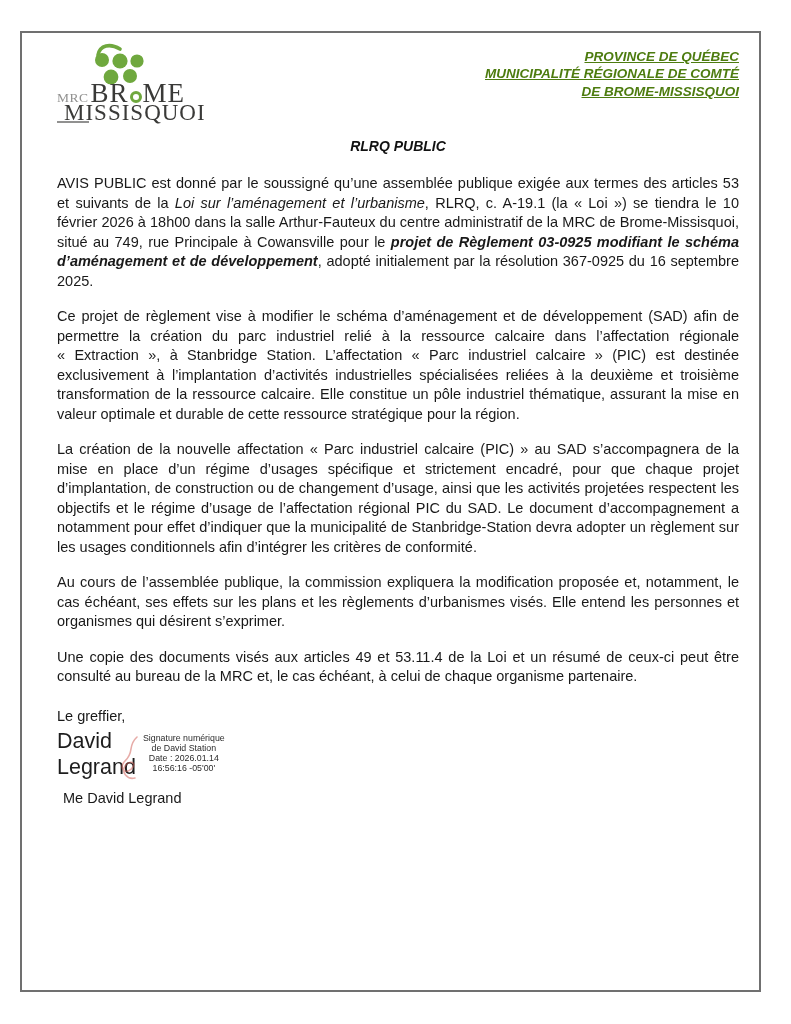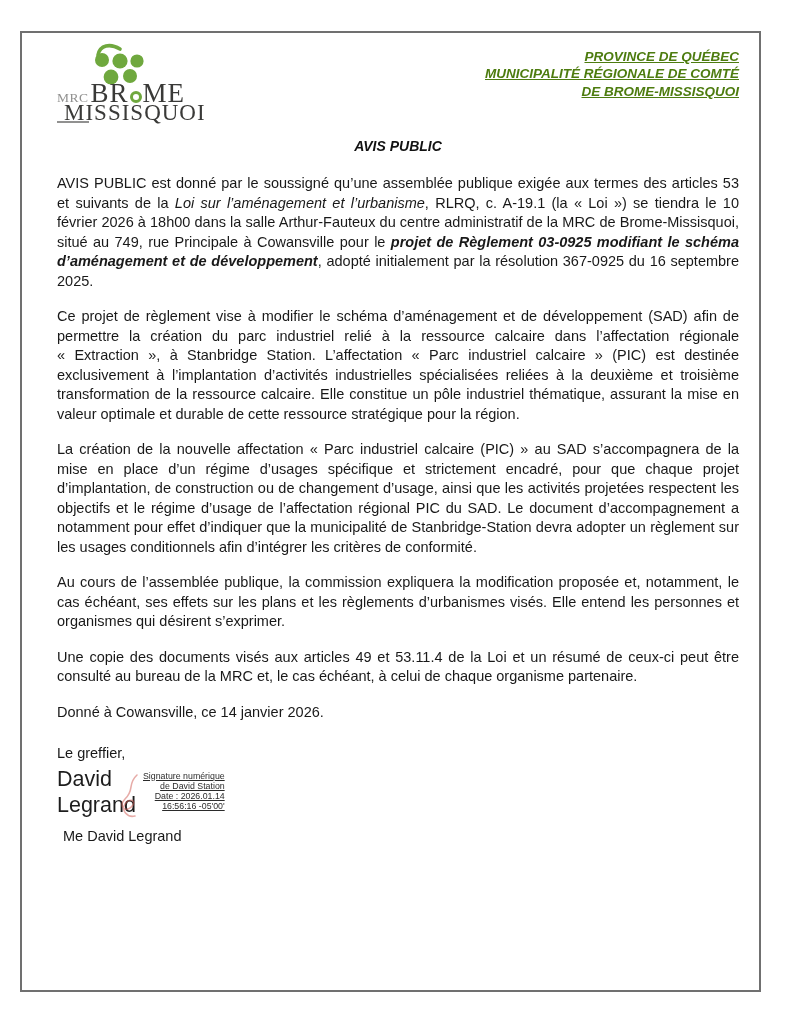--- a/index.html
+++ b/index.html
@@ -45,21 +45,21 @@
   .seg-n{}
   .seg-i{font-style:italic;}
   .seg-bi{font-style:italic;font-weight:bold;}
   .dateline{margin:0 0 22px 0;text-align:left;}
   .role-line{margin:20px 0 2px 0;text-align:left;}
   
   .sig-row{position:relative;display:flex;margin-top:2px;}
   .sig-name{width:86px;font-size:21.5px;line-height:26px;color:#1d1d1d;}
   .sig-flourish{position:absolute;left:56px;top:6px;opacity:.5;}
   .sig-flourish path{fill:none;stroke:var(--flourish-red);stroke-width:1.6;stroke-linecap:round;}
-  .sig-details{padding-top:5px;font-size:8.8px;line-height:10px;color:#2b2b2b;text-align:right;text-decoration:underline;}
+  .sig-details{padding-top:5px;font-size:8.8px;line-height:10px;color:#2b2b2b;text-align:center;}
   .signatory{margin-top:9px;padding-left:6px;font-size:14.5px;text-align:left;}
 </style>
 </head>
 <body>
 
 <div class="doc-page">
 
   <div class="doc-header">
     <div class="logo">
       <svg class="grapes" width="60" height="52" viewBox="0 0 60 52">
@@ -75,30 +75,29 @@
       </div>
       <div class="logo-line2">MISSISQUOI</div>
     </div>
     <div class="province">
         <div>PROVINCE DE QUÉBEC</div>
         <div>MUNICIPALITÉ RÉGIONALE DE COMTÉ</div>
         <div>DE BROME-MISSISQUOI</div>
       </div>
   </div>
 
-  <div class="avis-title">AVIS PUBLIC</div>
+  <div class="avis-title">RLRQ PUBLIC</div>
 
   <div class="doc-body">
     <p class="para"><span class="seg-n">AVIS PUBLIC est donné par le soussigné qu’une assemblée publique exigée aux termes des articles 53 et suivants de la </span><span class="seg-i">Loi sur l’aménagement et l’urbanisme</span><span class="seg-n">, RLRQ, c. A-19.1 (la «&nbsp;Loi&nbsp;») se tiendra le 10 février 2026 à 18h00 dans la salle Arthur-Fauteux du centre administratif de la MRC de Brome-Missisquoi, situé au 749, rue Principale à Cowansville pour le </span><span class="seg-bi">projet de Règlement 03-0925 modifiant le schéma d’aménagement et de développement</span><span class="seg-n">, adopté initialement par la résolution 367-0925 du 16 septembre 2025.</span></p>
     <p class="para"><span class="seg-n">Ce projet de règlement vise à modifier le schéma d’aménagement et de développement (SAD) afin de permettre la création du parc industriel relié à la ressource calcaire dans l’affectation régionale «&nbsp;Extraction&nbsp;», à Stanbridge Station. L’affectation «&nbsp;Parc industriel calcaire&nbsp;» (PIC) est destinée exclusivement à l’implantation d’activités industrielles spécialisées reliées à la deuxième et troisième transformation de la ressource calcaire. Elle constitue un pôle industriel thématique, assurant la mise en valeur optimale et durable de cette ressource stratégique pour la région.</span></p>
     <p class="para"><span class="seg-n">La création de la nouvelle affectation «&nbsp;Parc industriel calcaire (PIC)&nbsp;» au SAD s’accompagnera de la mise en place d’un régime d’usages spécifique et strictement encadré, pour que chaque projet d’implantation, de construction ou de changement d’usage, ainsi que les activités projetées respectent les objectifs et le régime d’usage de l’affectation régional PIC du SAD. Le document d’accompagnement a notamment pour effet d’indiquer que la municipalité de Stanbridge-Station devra adopter un règlement sur les usages conditionnels afin d’intégrer les critères de conformité.</span></p>
     <p class="para"><span class="seg-n">Au cours de l’assemblée publique, la commission expliquera la modification proposée et, notamment, le cas échéant, ses effets sur les plans et les règlements d’urbanismes visés. Elle entend les personnes et organismes qui désirent s’exprimer.</span></p>
     <p class="para"><span class="seg-n">Une copie des documents visés aux articles 49 et 53.11.4 de la Loi et un résumé de ceux-ci peut être consulté au bureau de la MRC et, le cas échéant, à celui de chaque organisme partenaire.</span></p>
 
-    <p class="para dateline">Donné à Cowansville, ce 14 janvier 2026.</p>
     <p class="para role-line">Le greffier,</p>
 
     <div class="sig-row">
       <div class="sig-name">David Legrand</div>
       <svg class="sig-flourish" width="34" height="52" viewBox="0 0 34 52">
         <path d="M24,3 C14,12 22,18 12,27 C4,35 14,42 20,33 C23,28 16,26 12,32 C8,38 14,46 22,44"></path>
       </svg>
       <div class="sig-details">
           <div>Signature numérique</div>
           <div>de David Station</div>

